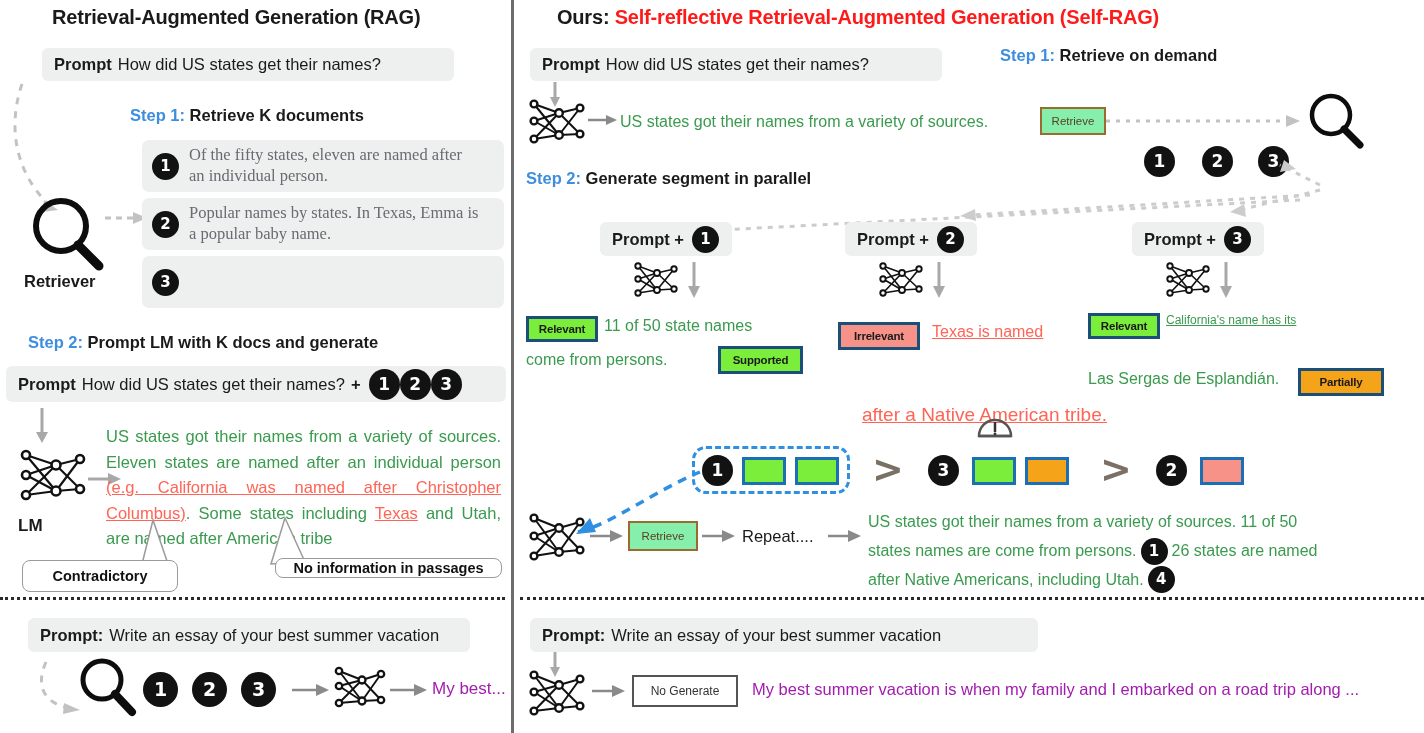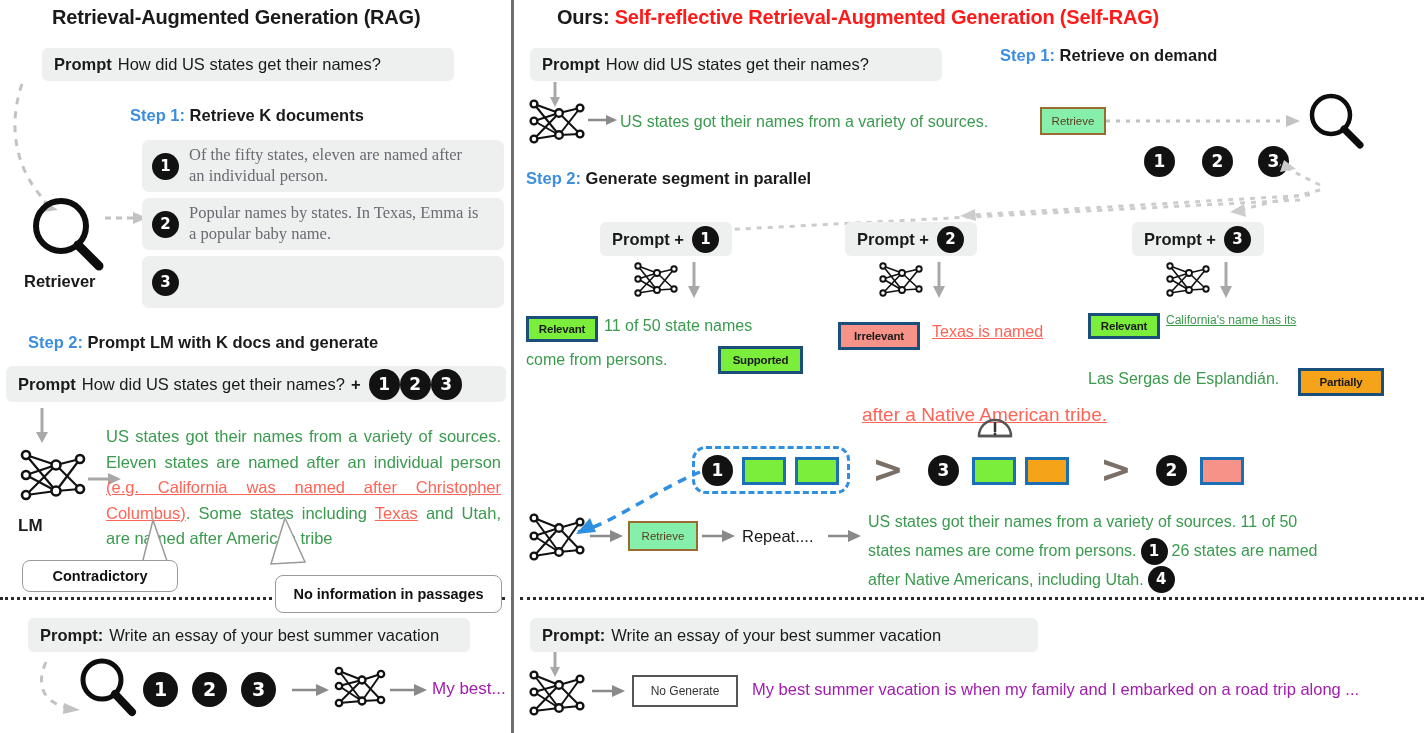--- a/index.html
+++ b/index.html
@@ -269,21 +269,21 @@
   </div>
 
   <svg class="abs" style="left:120px; top:520px;" width="60" height="48">
     <path d="M33,0 L22,44 L48,44 Z" fill="#ffffff" stroke="#9a9a9a" stroke-width="1.5"></path>
   </svg>
   <svg class="abs" style="left:255px; top:518px;" width="70" height="50">
     <path d="M30,0 L16,46 L50,44 Z" fill="#ffffff" stroke="#9a9a9a" stroke-width="1.5"></path>
   </svg>
 
   <div class="callout" style="left:22px; top:560px; width:156px; height:32px;">Contradictory</div>
-  <div class="callout" style="left:275px; top:575px; width:227px; height:38px;">No information in passages</div>
+  <div class="callout" style="left:275px; top:558px; width:227px; height:20px;">No information in passages</div>
 
   <div class="panel-title" style="left:557px; top:6px;">
     <span>Ours: </span><span class="red">Self-reflective Retrieval-Augmented Generation (Self-RAG)</span>
   </div>
 
   <div class="prompt-bar" style="left:530px; top:48px; width:412px; height:33px;">
     <b>Prompt</b>
     <span>How did US states get their names?</span>
   </div>
 

